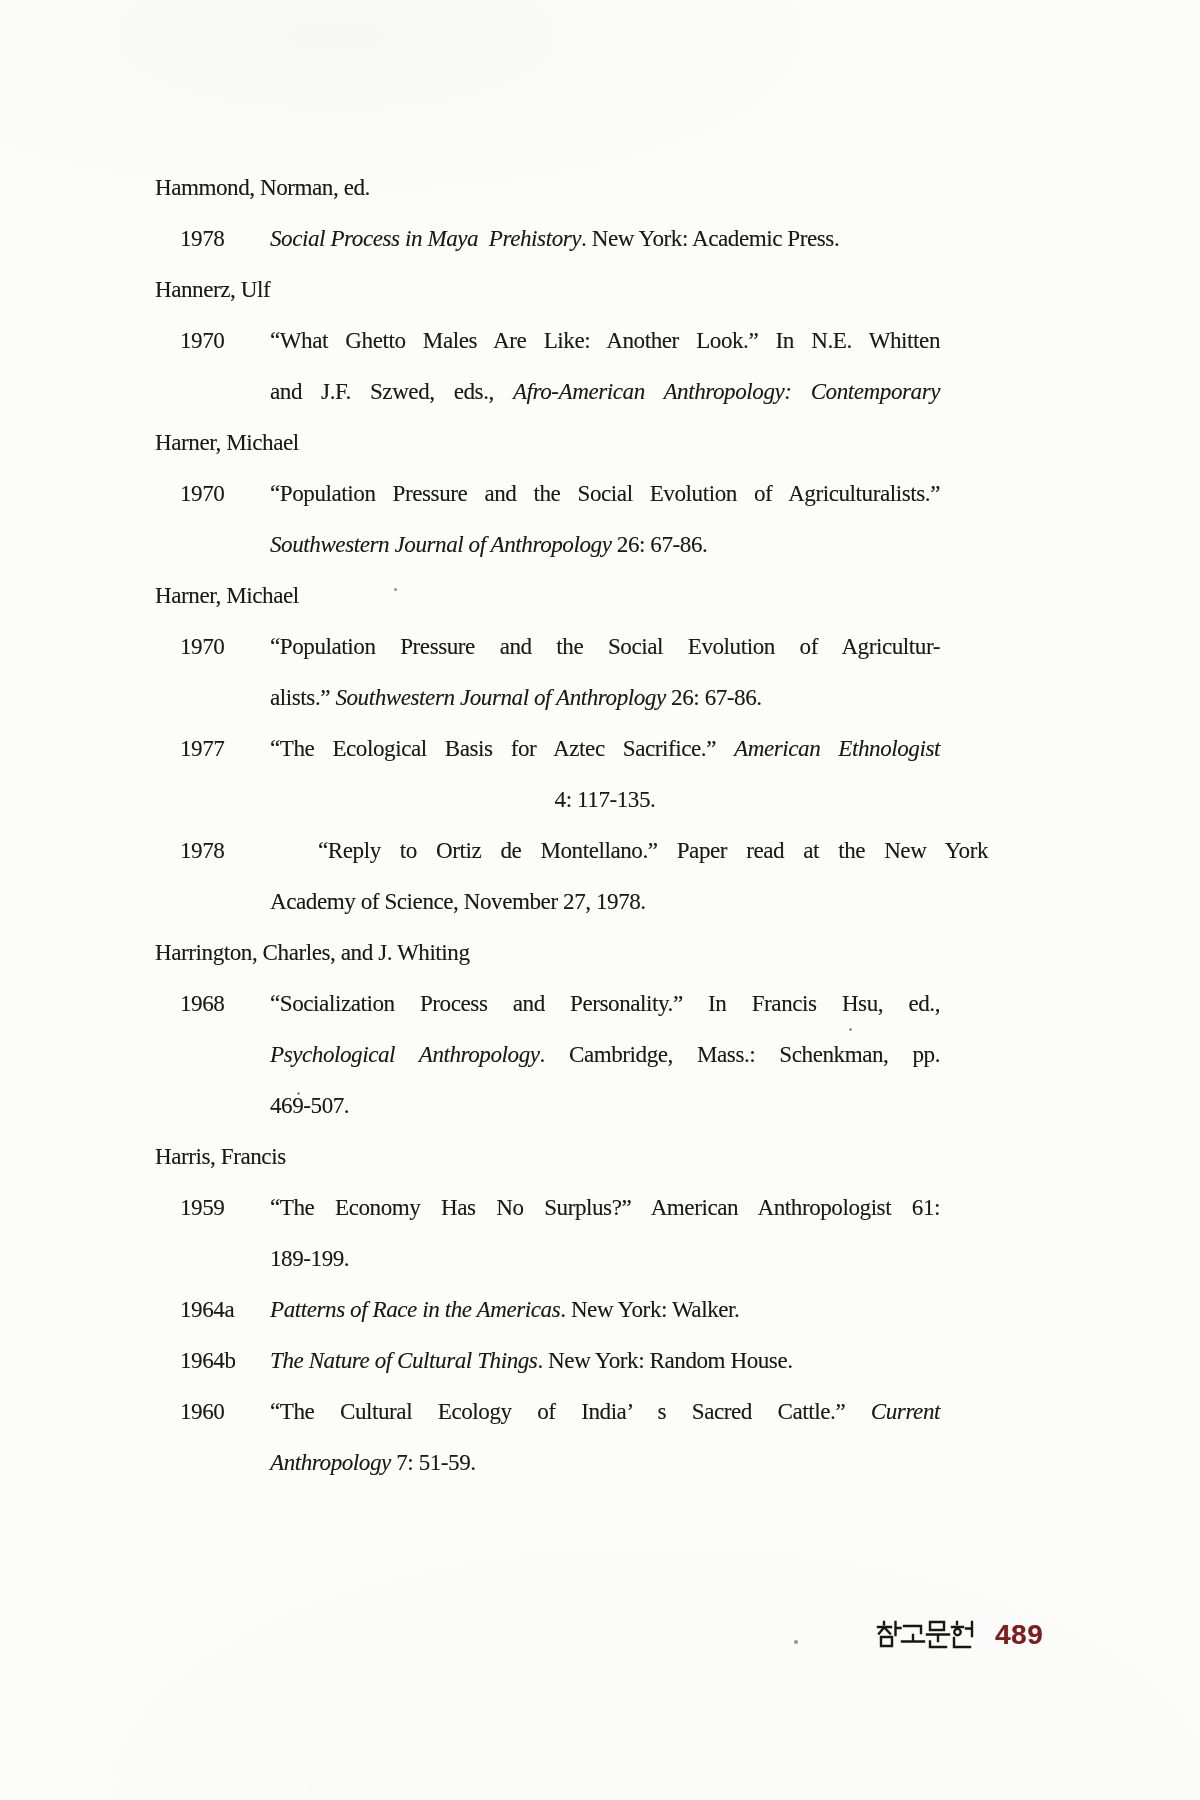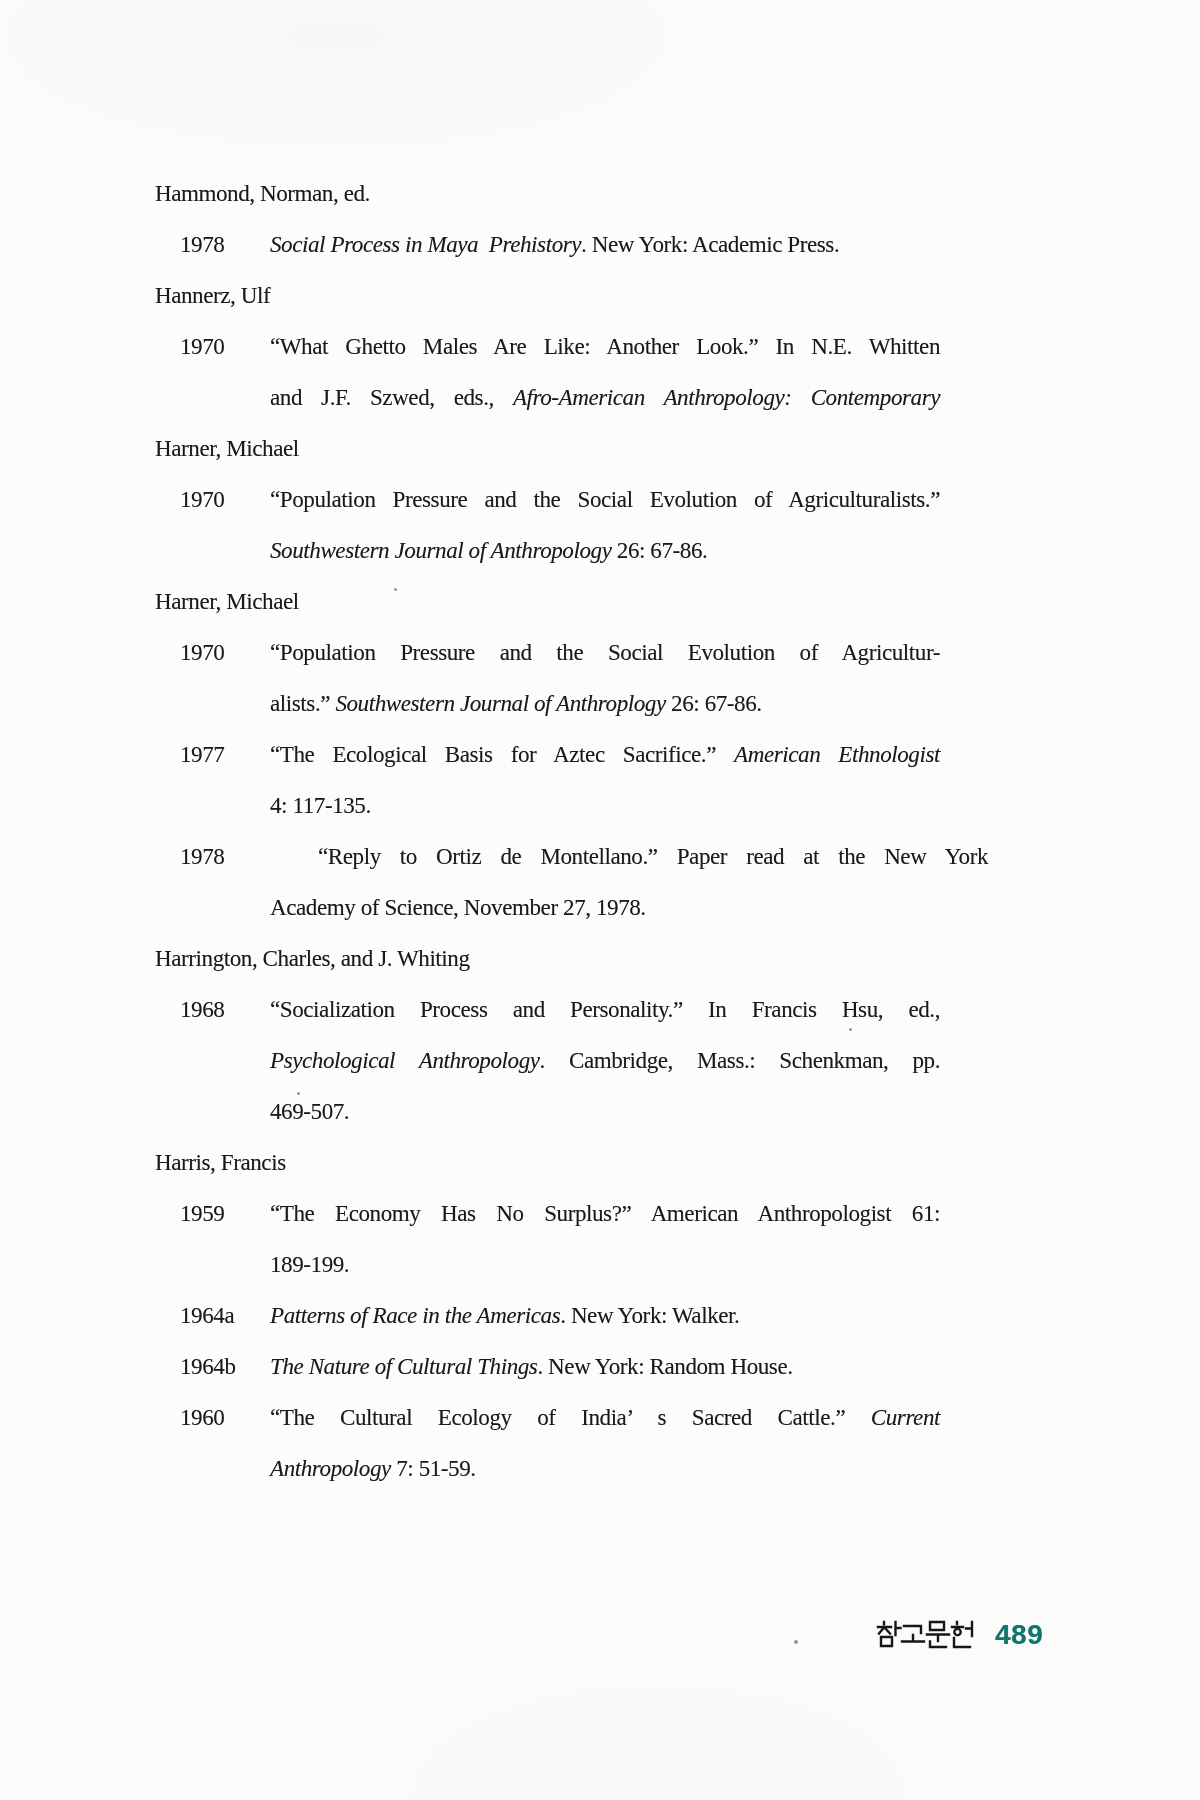--- a/index.html
+++ b/index.html
@@ -8,21 +8,21 @@
     background:
       radial-gradient(900px 300px at 28% 2%, rgba(0,0,0,0.018), transparent 60%),
       radial-gradient(1100px 500px at 55% 100%, rgba(0,0,0,0.012), transparent 65%),
       #fcfcfb;
     font-family: "Liberation Serif", "DejaVu Serif", serif;
     color: #191919;
   }
   .page { position: absolute; inset: 0; }
 
   .bib {
-    position: absolute; left: 155px; top: 168px; width: 785px;
+    position: absolute; left: 155px; top: 162px; width: 785px;
     font-size: 23px; letter-spacing: -0.4px;
     text-shadow: 0.2px 0.2px 0.4px rgba(25,25,25,0.35);
   }
   .line { position: relative; height: 51px; }
   .author {
     position: absolute; left: 0; top: 0; right: 0;
     line-height: 51px; white-space: nowrap;
   }
   .year {
     position: absolute; left: 25px; top: 0;
@@ -31,21 +31,21 @@
   .text {
     position: absolute; left: 115px; top: 0; width: 670px;
     line-height: 51px;
   }
   .text.j { text-align: justify; text-align-last: justify; }
   .text i { font-style: italic; }
 
   .footer {
     position: absolute; left: 876px; top: 1620px;
     display: flex; align-items: flex-end; gap: 19px;
-    color: #0f766e;
+    color: #7f1d1d;
   }
   .footer .pageno {
     font-family: "Liberation Sans", "DejaVu Sans", sans-serif;
     font-size: 28px; font-weight: 600; line-height: 30px;
     letter-spacing: 0.5px;
     text-shadow: 0.2px 0.2px 0.4px rgba(20,20,20,0.4);
   }
   .korean-svg { display: block; }
 
   .speck {
@@ -99,21 +99,21 @@
         <div class="text j" style="white-space: normal;"><span>“Population Pressure and the Social Evolution of Agricultur-</span></div>
       </div>
       <div class="line">
         <div class="text" style="white-space: normal;"><span>alists.” </span><i>Southwestern Journal of Anthroplogy</i><span> 26: 67-86.</span></div>
       </div>
       <div class="line">
         <span class="year">1977</span>
         <div class="text j" style="white-space: normal;"><span>“The Ecological Basis for Aztec Sacrifice.” </span><i>American Ethnologist</i></div>
       </div>
       <div class="line">
-        <div class="text" style="white-space: normal;"><span>4: 117-135.</span></div>
+        <div class="text" style="white-space: normal; text-align: center;"><span>4: 117-135.</span></div>
       </div>
       <div class="line">
         <span class="year">1978</span>
         <div class="text j" style="white-space: normal; margin-left: 48px;"><span>“Reply to Ortiz de Montellano.” Paper read at the New York</span></div>
       </div>
       <div class="line">
         <div class="text" style="white-space: normal;"><span>Academy of Science, November 27, 1978.</span></div>
       </div>
       <div class="line">
         <div class="author" style="white-space: normal;">Harrington, Charles, and J. Whiting</div>

